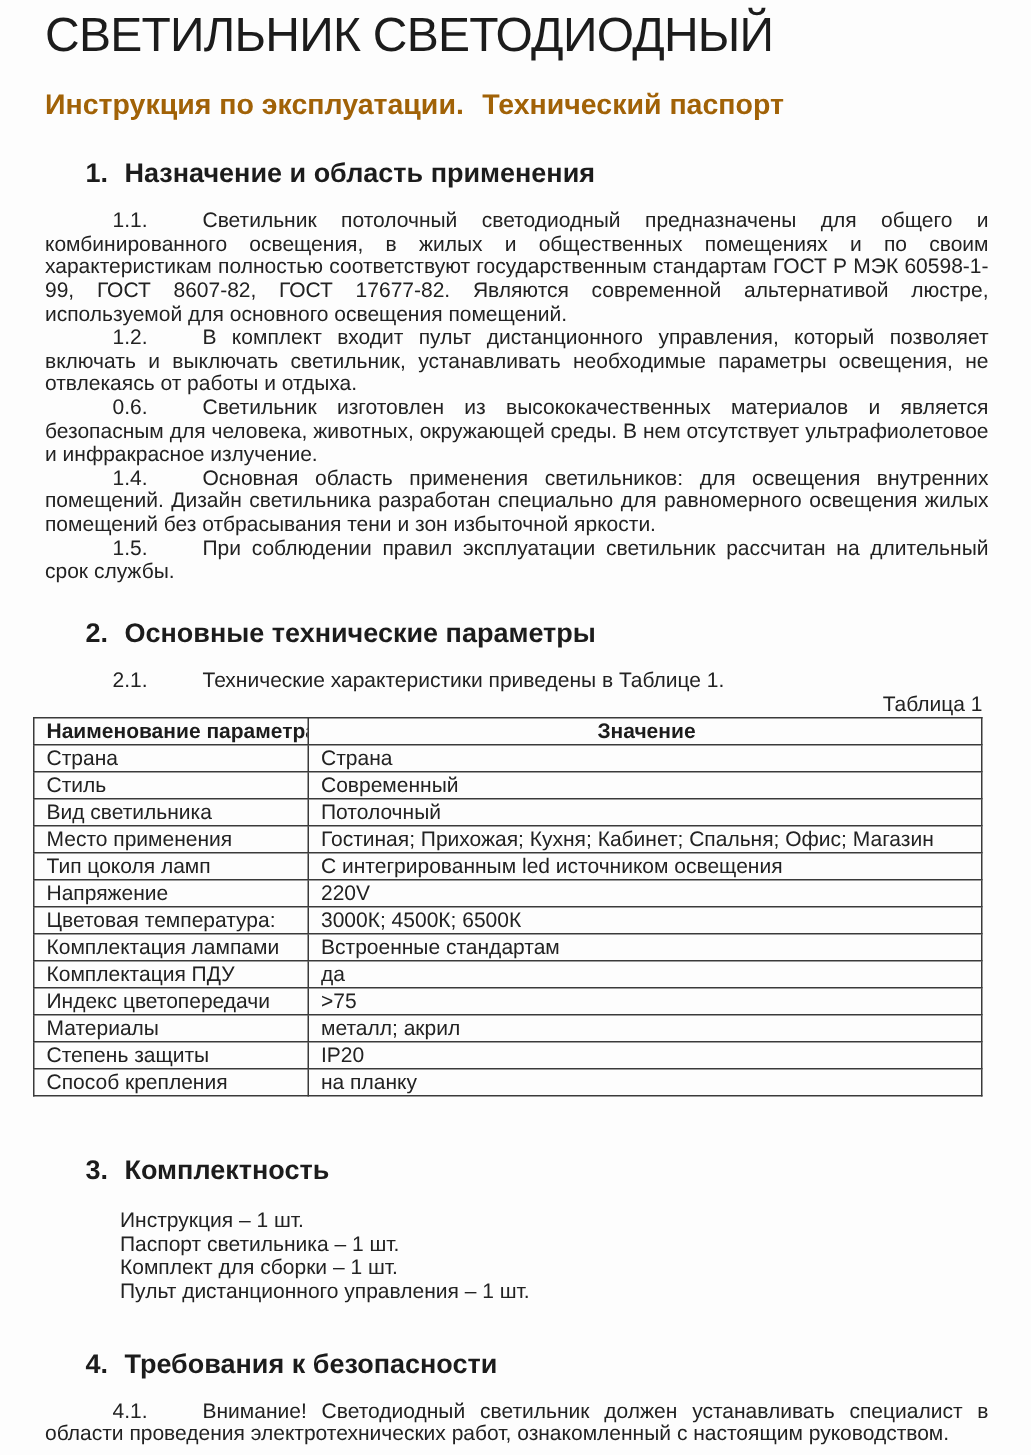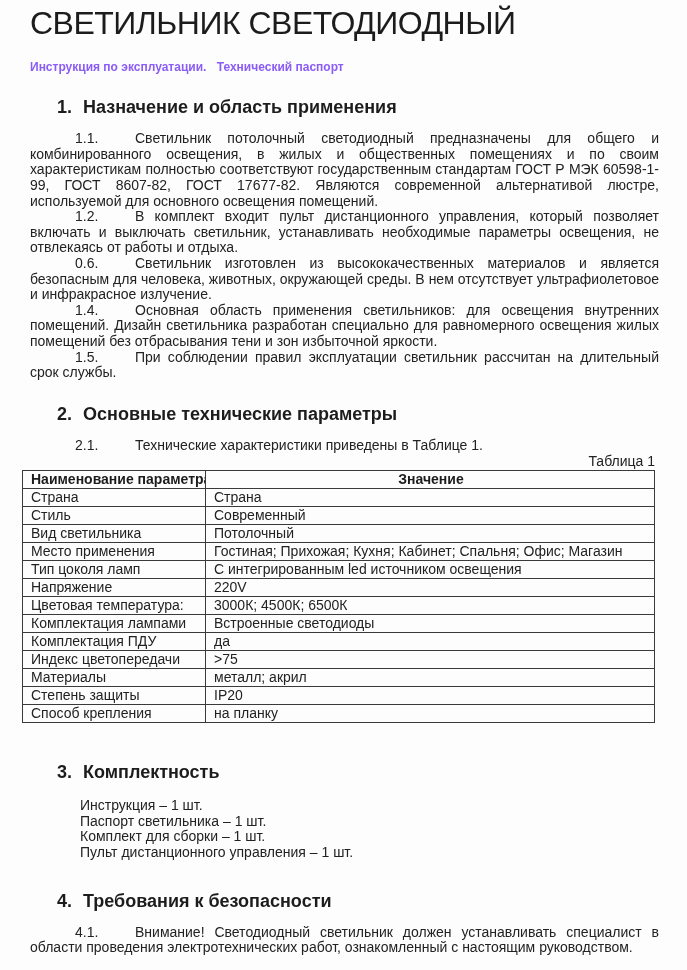--- a/index.html
+++ b/index.html
@@ -21,23 +21,23 @@
   .doc-title {
     font-size: 32px;
     font-weight: 400;
     letter-spacing: -0.5px;
     line-height: 1.1;
     margin: 0;
     color: #1c1c1c;
   }
   .doc-subtitle {
     margin-top: 19px;
-    font-size: 12px;
+    font-size: 19px;
     font-weight: 700;
-    color: #8b5cf6;
+    color: #a16207;
   }
   .doc-subtitle .gap { display: inline-block; width: 7px; }
   .section-heading {
     margin-top: 23px;
     padding-left: 27px;
     font-size: 18px;
     font-weight: 700;
     color: #1c1c1c;
   }
   .section-heading .snum {
@@ -156,21 +156,21 @@
       <tr>
           <td>Напряжение</td>
           <td>220V</td>
         </tr>
       <tr>
           <td>Цветовая температура:</td>
           <td>3000К; 4500К; 6500К</td>
         </tr>
       <tr>
           <td>Комплектация лампами</td>
-          <td>Встроенные светодиоды</td>
+          <td>Встроенные стандартам</td>
         </tr>
       <tr>
           <td>Комплектация ПДУ</td>
           <td>да</td>
         </tr>
       <tr>
           <td>Индекс цветопередачи</td>
           <td>&gt;75</td>
         </tr>
       <tr>

